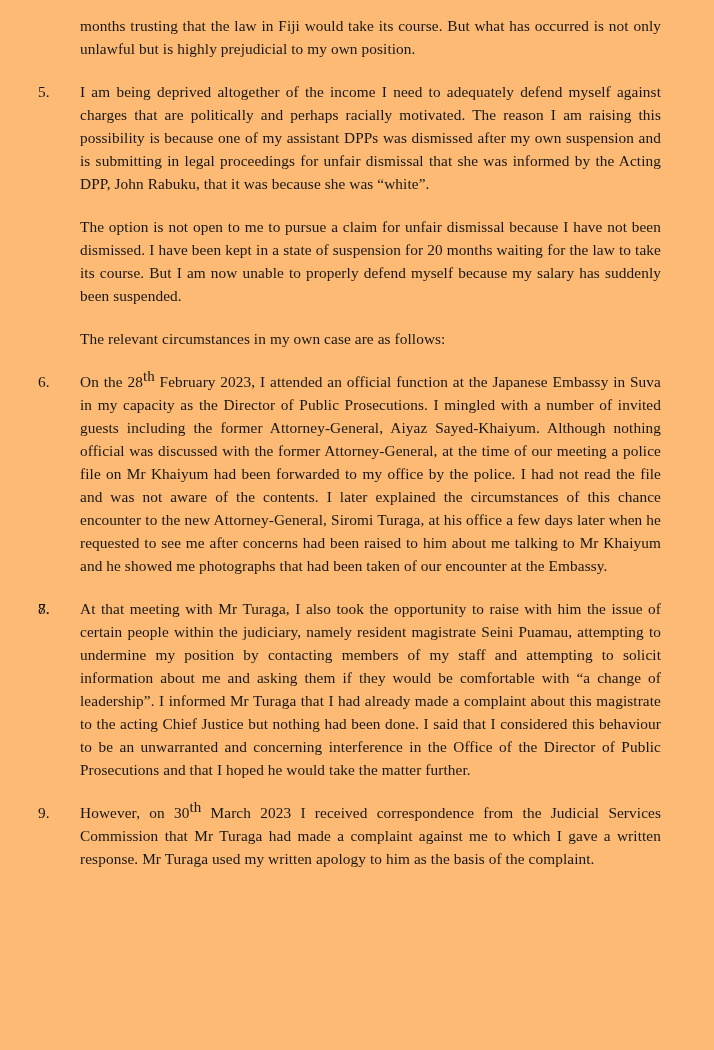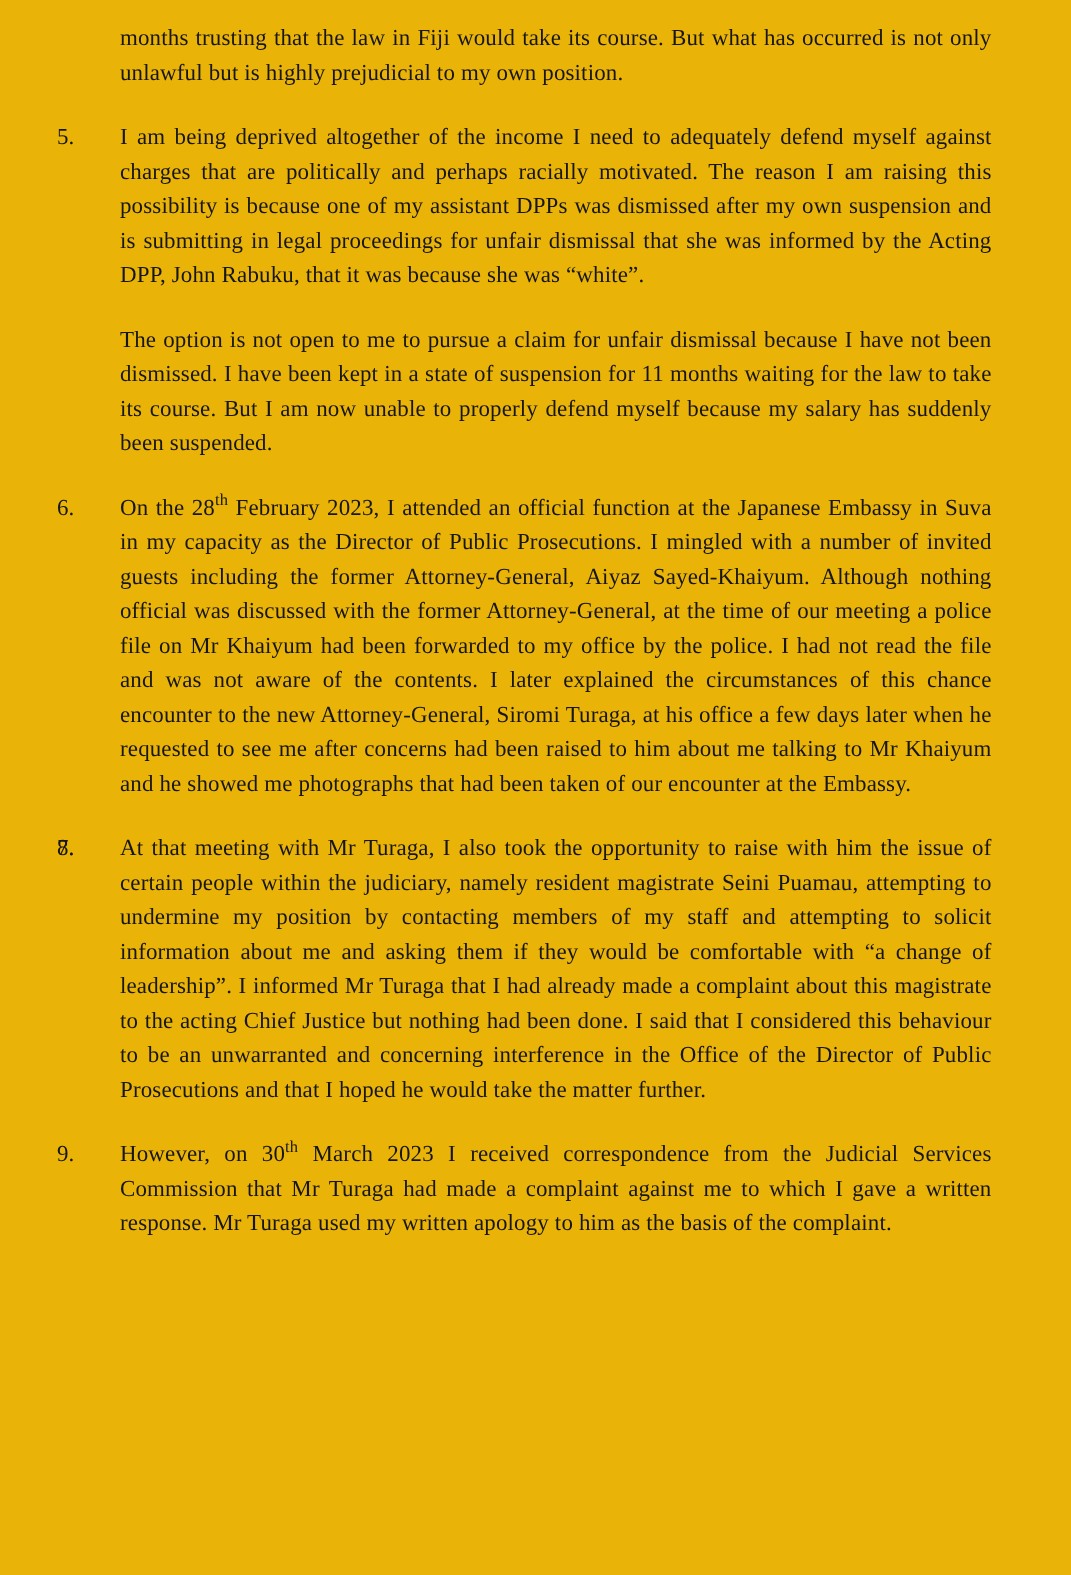--- a/index.html
+++ b/index.html
@@ -11,40 +11,40 @@
     width: 714px;
     height: 1050px;
     overflow: hidden;
     font-family: "Liberation Serif", "DejaVu Serif", serif;
     color: #161616;
   }
   .page {
     position: relative;
     width: 714px;
     height: 1050px;
-    background: #eab308;
+    background: #fdba74;
     box-sizing: border-box;
     padding: 14px 53px 0 80px;
   }
   .para {
     position: relative;
     font-size: 15.3px;
     line-height: 23px;
     text-align: justify;
     margin: 0 0 20px 0;
     letter-spacing: 0.1px;
   }
   .para .num {
     position: absolute;
     left: -42px;
     top: 0;
     text-align: left;
   }
   .para sup {
-    font-size: 11px;
+    font-size: 15px;
     line-height: 0;
     vertical-align: super;
   }
 </style>
 </head>
 <body>
 
 <div class="page">
 
   <div class="para">
@@ -52,23 +52,27 @@
     <span class="ptext">months trusting that the law in Fiji would take its course. But what has occurred is not only unlawful but is highly prejudicial to my own position.</span>
   </div>
 
   <div class="para">
     <span class="num">5.</span>
     <span class="ptext">I am being deprived altogether of the income I need to adequately defend myself against charges that are politically and perhaps racially motivated. The reason I am raising this possibility is because one of my assistant DPPs was dismissed after my own suspension and is submitting in legal proceedings for unfair dismissal that she was informed by the Acting DPP, John Rabuku, that it was because she was “white”.</span>
   </div>
 
   <div class="para">
     <span class="num"></span>
-    <span class="ptext">The option is not open to me to pursue a claim for unfair dismissal because I have not been dismissed. I have been kept in a state of suspension for 11 months waiting for the law to take its course. But I am now unable to properly defend myself because my salary has suddenly been suspended.</span>
+    <span class="ptext">The option is not open to me to pursue a claim for unfair dismissal because I have not been dismissed. I have been kept in a state of suspension for 20 months waiting for the law to take its course. But I am now unable to properly defend myself because my salary has suddenly been suspended.</span>
   </div>
 
+  <div class="para">
+    <span class="num"></span>
+    <span class="ptext">The relevant circumstances in my own case are as follows:</span>
+  </div>
 
   <div class="para">
     <span class="num">6.</span>
     <span class="ptext">On the 28<sup>th</sup> February 2023, I attended an official function at the Japanese Embassy in Suva in my capacity as the Director of Public Prosecutions. I mingled with a number of invited guests including the former Attorney-General, Aiyaz Sayed-Khaiyum. Although nothing official was discussed with the former Attorney-General, at the time of our meeting a police file on Mr Khaiyum had been forwarded to my office by the police. I had not read the file and was not aware of the contents. I later explained the circumstances of this chance encounter to the new Attorney-General, Siromi Turaga, at his office a few days later when he requested to see me after concerns had been raised to him about me talking to Mr Khaiyum and he showed me photographs that had been taken of our encounter at the Embassy.</span>
   </div>
 
   <div class="para">
     <span class="num">7.</span>
   </div>
 

